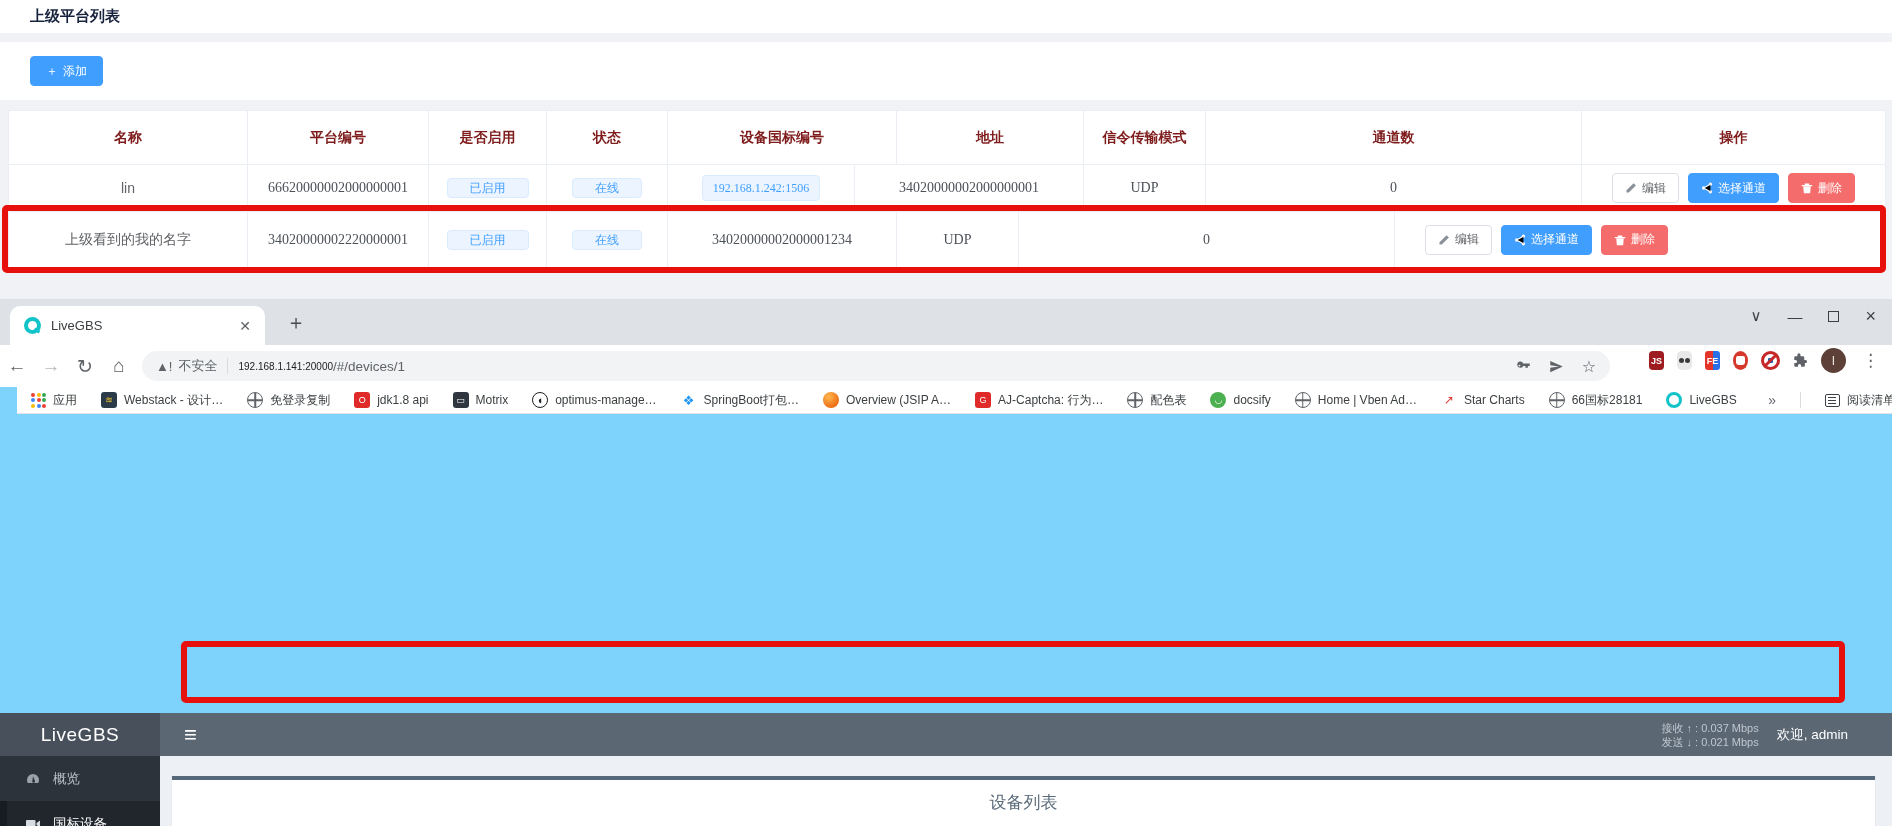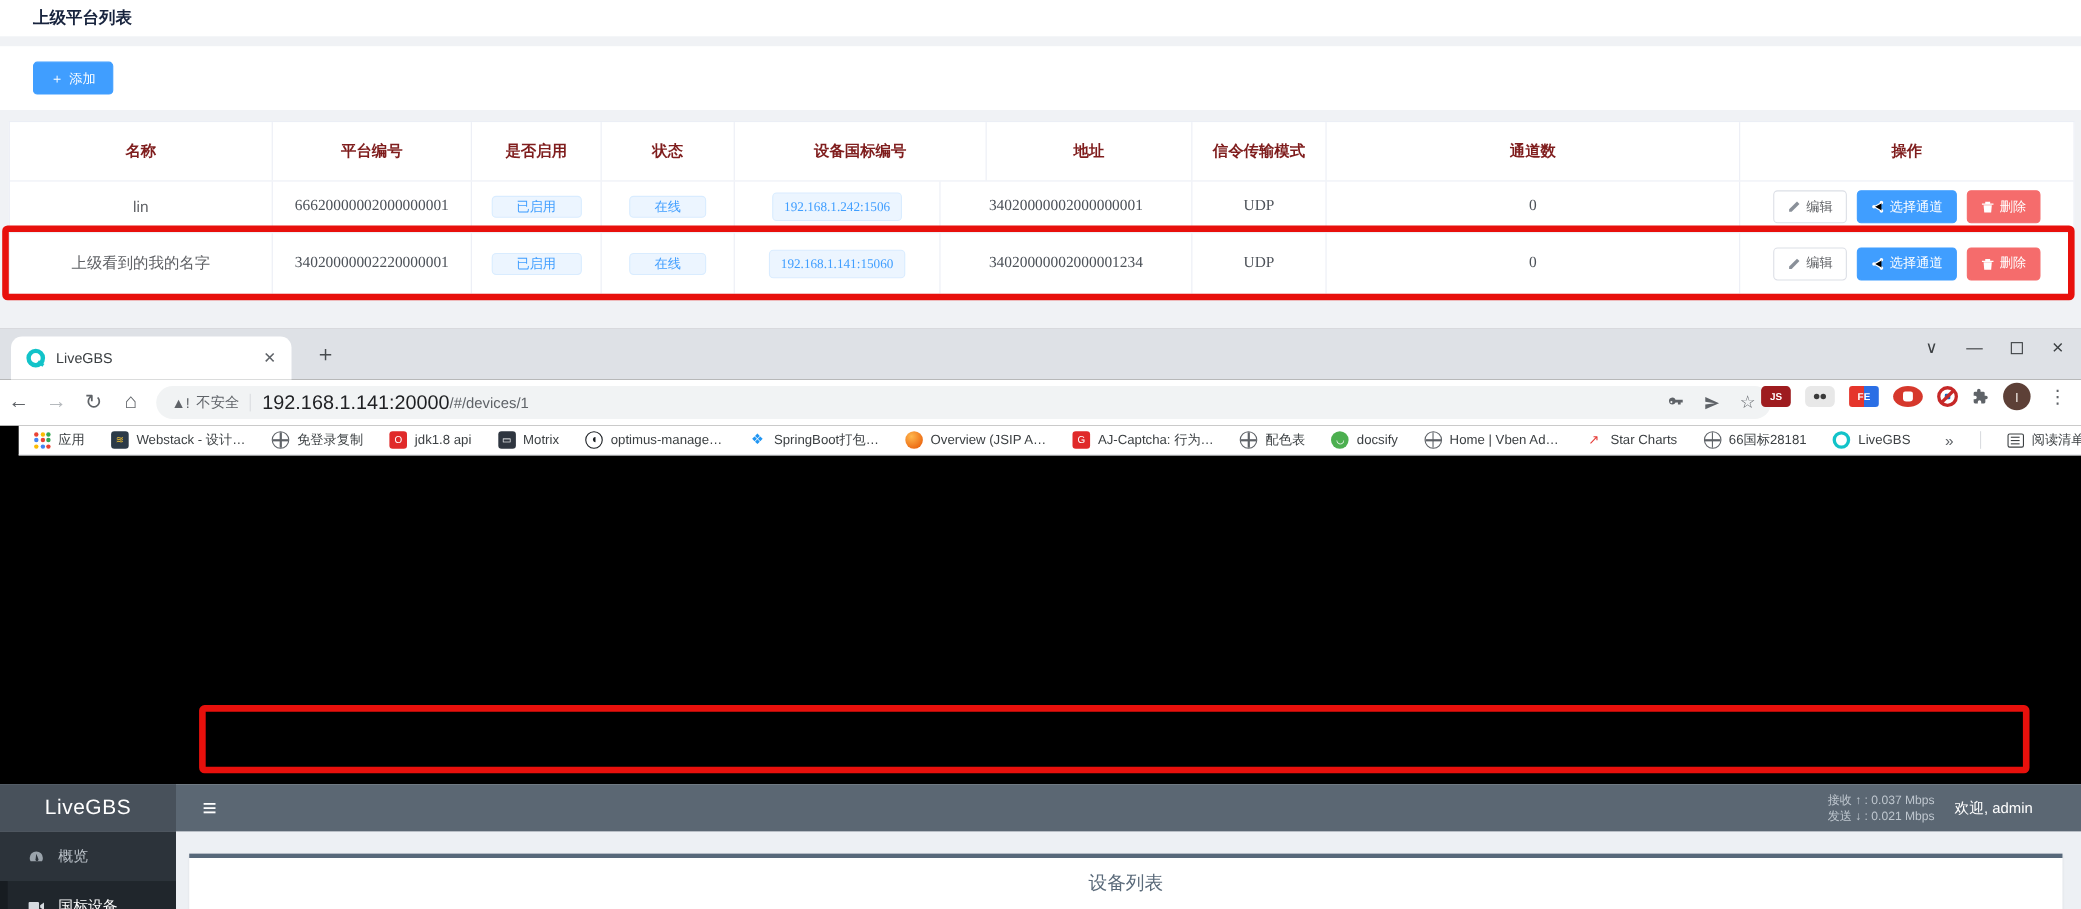--- a/index.html
+++ b/index.html
@@ -39,21 +39,21 @@
   .btn-primary { background:#409eff; border:1px solid #409eff; color:#fff; }
   .btn-danger { background:#f56c6c; border:1px solid #f56c6c; color:#fff; }
   .mini-ic { width:12px; height:12px; display:inline-block; }
 
   
   .redbox { position:absolute; border:6px solid #e8100c; border-radius:5px; z-index:60; pointer-events:none; }
   #redbox-a { left:2px; top:205px; width:1884px; height:68px; }
   #redbox-b { left:181px; top:641px; width:1664px; height:62px; }
 
   
-  #browser { position:absolute; left:0; top:299px; width:1892px; height:527px; background:#000000; }
+  #browser { position:absolute; left:0; top:299px; width:1892px; height:527px; background:#7dd3fc; }
   .tabstrip { position:absolute; left:0; top:0; width:1892px; height:46px; background:#dee1e6; }
   .tab { position:absolute; left:10px; top:7px; width:255px; height:39px; background:#fff;
          border-radius:10px 10px 0 0; display:flex; align-items:center; padding:0 10px 0 14px;
          font-size:13px; color:#3c4043; }
   .favicon-q { width:17px; height:17px; border-radius:50%; border:4px solid #12c3c9; margin-right:10px; position:relative; }
   .favicon-q::after{ content:""; position:absolute; right:-3px; bottom:-2px; width:6px; height:3px; background:#12c3c9; transform:rotate(35deg);}
   .tab-title { flex:1; }
   .tab-close { color:#5f6368; font-size:14px; cursor:pointer; padding:2px 4px; }
   .newtab { position:absolute; left:282px; top:10px; font-size:20px; color:#474b4f; width:28px; height:28px;
             text-align:center; line-height:26px; cursor:pointer; }
@@ -63,26 +63,26 @@
   .wc-max { width:11px; height:11px; border:1.5px solid #3c4043; display:inline-block; }
 
   .toolbar { position:absolute; left:0; top:46px; width:1892px; height:42px; background:#fff;
              display:flex; align-items:center; }
   .nav-ic { font-size:19px; color:#5f6368; width:34px; text-align:center; cursor:pointer; }
   .nav-ic.dis { color:#b5b9bd; }
   .omnibox { position:relative; margin-left:6px; width:1468px; height:30px; background:#f1f3f4;
              border-radius:15px; display:flex; align-items:center; padding:0 14px; font-size:13px; color:#5f6368; }
   .omni-warn { font-size:13px; margin-right:6px; }
   .omni-div { width:1px; height:16px; background:#dadce0; margin:0 10px; }
-  .url-host { color:#202124; font-size:18px; }
+  .url-host { color:#202124; font-size:10px; }
   .url-path { color:#5f6368; font-size:13.5px; }
   .omni-right { margin-left:auto; display:flex; align-items:center; gap:18px; }
   .omni-right svg, .omni-right span { cursor:pointer; }
   .exts { position:absolute; right:10px; top:49px; display:flex; align-items:center; gap:13px; }
-  .ext-badge { width:27px; height:19px; border-radius:4px; color:#fff; font-size:9px; font-weight:bold;
+  .ext-badge { width:15px; height:19px; border-radius:4px; color:#fff; font-size:9px; font-weight:bold;
                display:flex; align-items:center; justify-content:center; cursor:pointer; }
   .ext-js { background:#9e1c1f; }
   .ext-glass { background:#e8e8e8; color:#333; position:relative; border-radius:5px;}
   .ext-glass i{ width:5px;height:5px;border-radius:50%;background:#3a3a3a;display:inline-block;margin:0 0.5px;}
   .ext-fe { background:linear-gradient(90deg,#e5352b 50%,#2b6fe5 50%); border-radius:3px;text-align:right;}
   .ext-hand { background:#d6382c; border-radius:50%; }
   .ext-hand i { width:9px; height:9px; background:#fff; border-radius:2px 2px 3px 3px; }
   .ext-block { width:19px; height:19px; border-radius:50%; border:3px solid #c62828; position:relative; }
   .ext-block i { position:absolute; left:-1px; top:5px; width:15px; height:3px; background:#c62828; transform:rotate(-45deg); }
   .ext-block b { position:absolute; left:4px; top:4px; width:5px; height:5px; background:#1565c0; border-radius:1px;}
@@ -199,23 +199,20 @@
     </div>
 
     <div class="t-row r2">
       <div class="t-cell c0">上级看到的我的名字</div>
       <div class="t-cell c1 mono">34020000002220000001</div>
       <div class="t-cell c2">
           <span class="tag-blue">已启用</span>
         </div>
       <div class="t-cell c3">
           <span class="tag-blue">在线</span>
-        </div>
-      <div class="t-cell c4">
-          <span class="tag-addr">192.168.1.141:15060</span>
         </div>
       <div class="t-cell c5 mono">34020000002000001234</div>
       <div class="t-cell c6 mono">UDP</div>
       <div class="t-cell c7 mono">0</div>
       <div class="t-cell c8">
           <div class="ops">
         <button class="btn-sm btn-plain">
           <svg class="mini-ic" viewBox="0 0 16 16">
                 <path fill="#8a9099" d="M11.5 1.5l3 3L5 14H2v-3z"></path>
               </svg>

